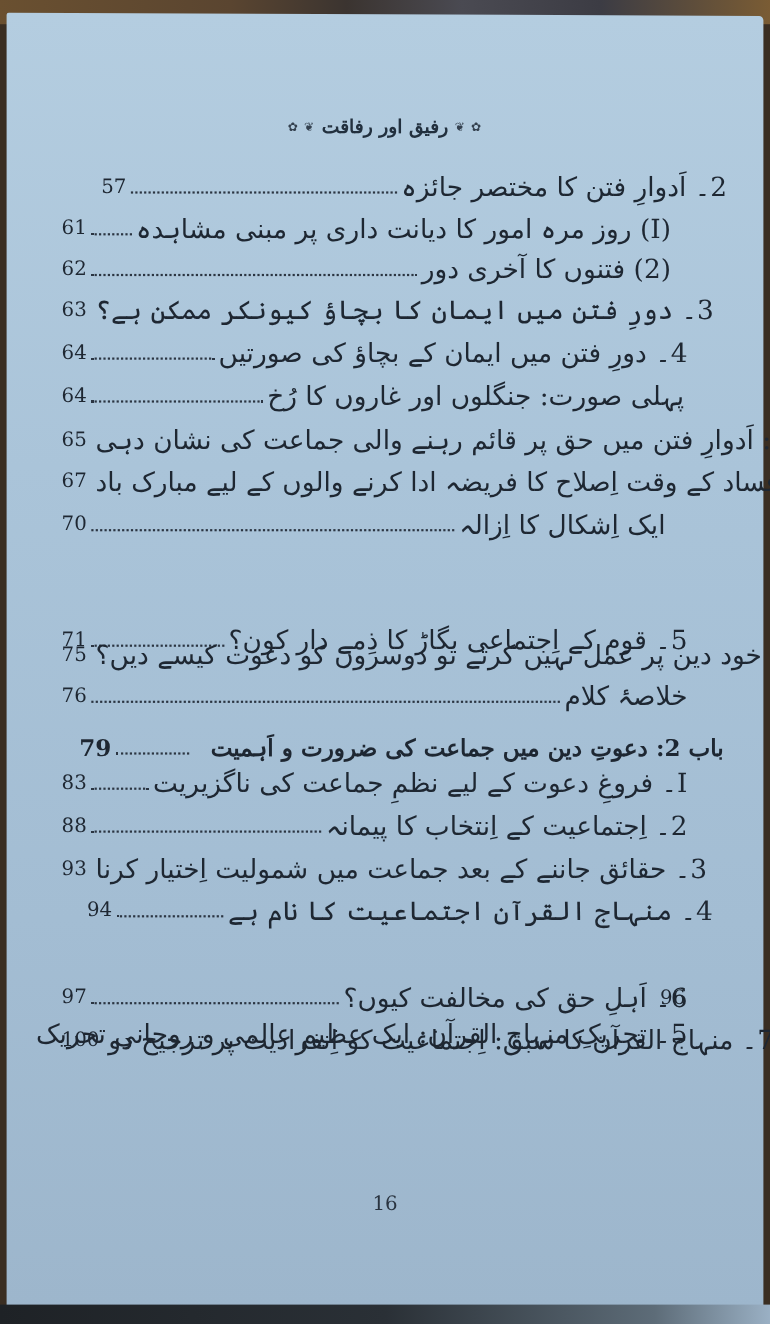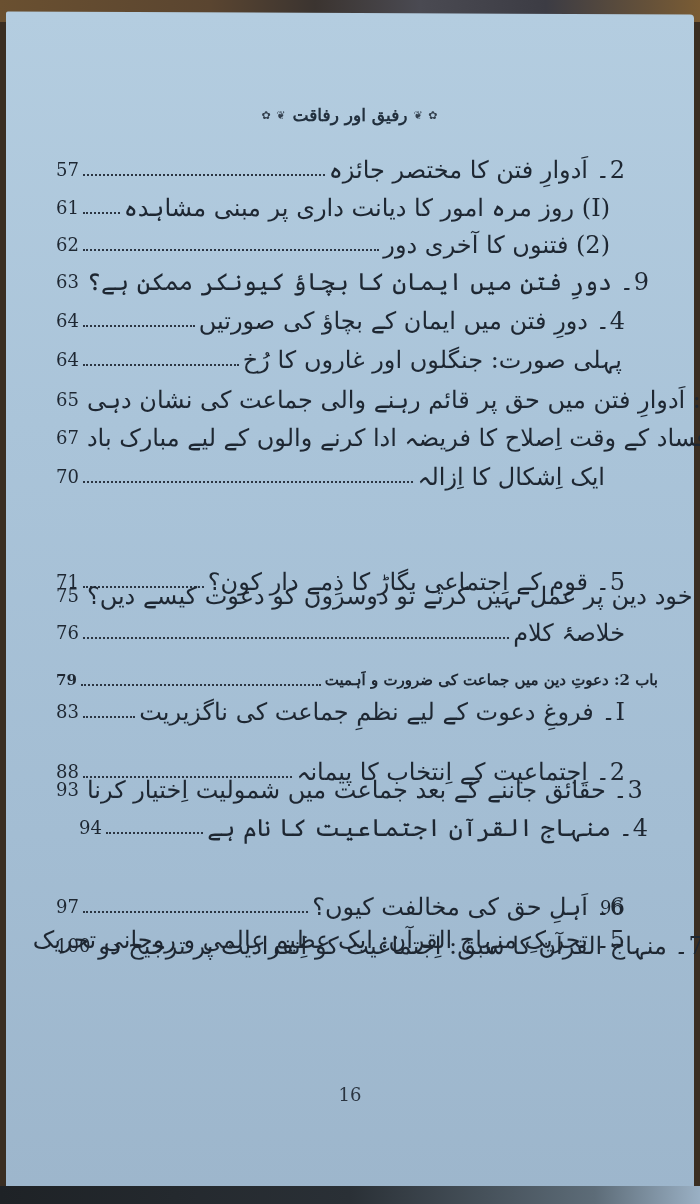--- a/index.html
+++ b/index.html
@@ -39,59 +39,59 @@
     font-family:"DejaVu Serif", serif; font-size:18px; flex:0 0 auto;
     padding-right:2px; line-height:24px;
   }
   .row .leader {
     flex:1 1 auto; border-bottom:2px dotted #2b3542; margin:0 4px 6px 2px; height:1px;
   }
   .row .entry {
     flex:0 0 auto; direction:rtl; font-family:"DejaVu Serif", serif;
     font-size:24px; line-height:24px; white-space:nowrap;
   }
-  .row.chapter .entry, .row.chapter .page-num { font-size:15px; font-weight:bold; }
+  .row.chapter .entry, .row.chapter .page-num { font-size:21px; font-weight:bold;margin-left:16px; }
   .footer {
     position:absolute; left:0; width:700px; top:1084px; text-align:center;
     font-family:"DejaVu Serif", serif; font-size:18px; color:#2a3440;
   }
 </style>
 </head>
 <body>
 
 <div class="top-strip"></div>
 <div class="page"></div>
 <div class="bottom-strip"></div>
 
 <div class="header">
   <span class="ornament">✿ ❦</span>
   <span class="title">رفیق اور رفاقت</span>
   <span class="ornament">❦ ✿</span>
 </div>
 
 <div class="toc" id="toc">
-    <div class="row" style="top: 148px; width: 569px;">
+    <div class="row" style="top: 148px; width: 569px; margin-left: 36px;">
       <span class="page-num">57</span>
       <span class="leader"></span>
       <span class="entry">2۔ اَدوارِ فتن کا مختصر جائزہ</span>
     </div>
     <div class="row" style="top: 186px; width: 554px;">
       <span class="page-num">61</span>
       <span class="leader"></span>
       <span class="entry">(I) روز مرہ امور کا دیانت داری پر مبنی مشاہدہ</span>
     </div>
     <div class="row" style="top: 223px; width: 554px;">
       <span class="page-num">62</span>
       <span class="leader"></span>
       <span class="entry">(2) فتنوں کا آخری دور</span>
     </div>
     <div class="row" style="top: 260px; width: 569px;">
       <span class="page-num">63</span>
       <span class="leader"></span>
-      <span class="entry">9۔ دورِ فتن میں ایمان کا بچاؤ کیونکر ممکن ہے؟</span>
+      <span class="entry">3۔ دورِ فتن میں ایمان کا بچاؤ کیونکر ممکن ہے؟</span>
     </div>
     <div class="row" style="top: 299px; width: 569px;">
       <span class="page-num">64</span>
       <span class="leader"></span>
       <span class="entry">4۔ دورِ فتن میں ایمان کے بچاؤ کی صورتیں</span>
     </div>
     <div class="row" style="top: 338px; width: 566px;">
       <span class="page-num">64</span>
       <span class="leader"></span>
       <span class="entry">پہلی صورت: جنگلوں اور غاروں کا رُخ</span>
@@ -129,21 +129,21 @@
     <div class="row chapter" style="top: 658px; width: 602px;">
       <span class="page-num">79</span>
       <span class="leader"></span>
       <span class="entry">باب 2: دعوتِ دین میں جماعت کی ضرورت و اَہمیت</span>
     </div>
     <div class="row" style="top: 690px; width: 569px;">
       <span class="page-num">83</span>
       <span class="leader"></span>
       <span class="entry">I۔ فروغِ دعوت کے لیے نظمِ جماعت کی ناگزیریت</span>
     </div>
-    <div class="row" style="top: 750px; width: 569px;">
+    <div class="row" style="top: 729px; width: 569px;">
       <span class="page-num">88</span>
       <span class="leader"></span>
       <span class="entry">2۔ اِجتماعیت کے اِنتخاب کا پیمانہ</span>
     </div>
     <div class="row" style="top: 768px; width: 569px;">
       <span class="page-num">93</span>
       <span class="leader"></span>
       <span class="entry">3۔ حقائق جاننے کے بعد جماعت میں شمولیت اِختیار کرنا</span>
     </div>
     <div class="row" style="top: 806px; width: 569px; margin-left: 23px;">

